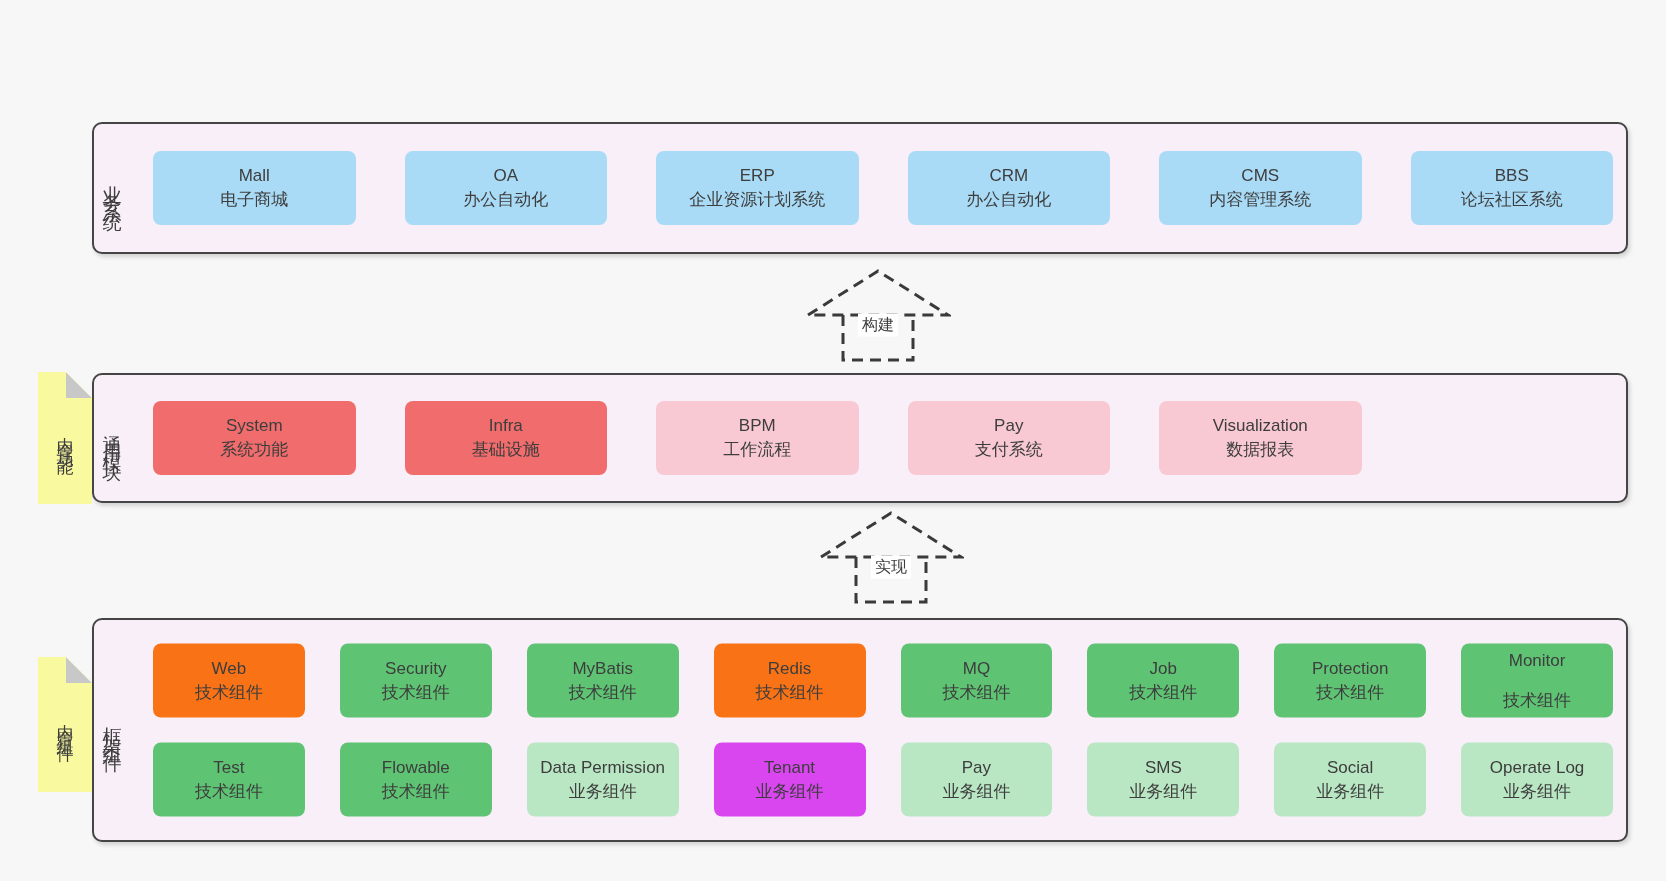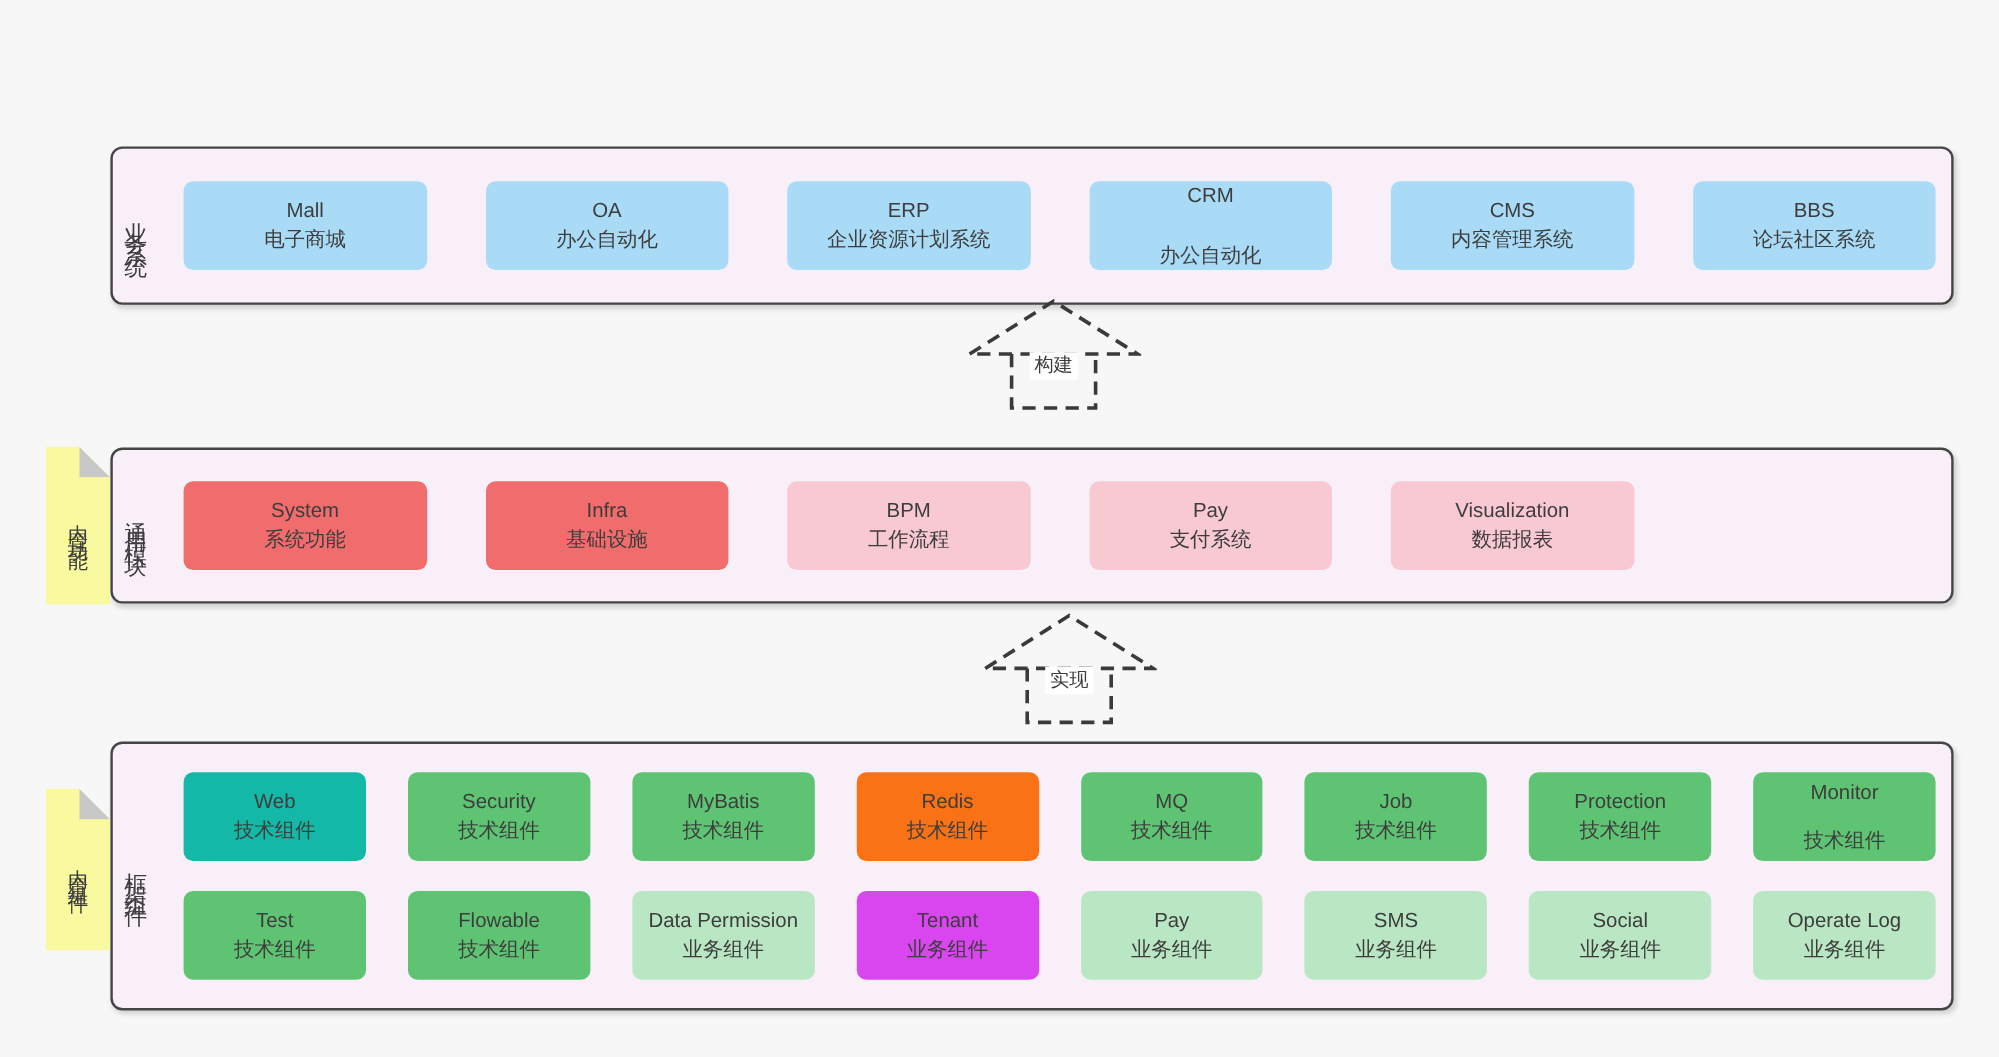--- a/index.html
+++ b/index.html
@@ -45,21 +45,21 @@
     content:""; position:absolute; top:0; right:0; width:26px; height:26px;
     background:#c8c8c8; clip-path:polygon(0 0, 100% 100%, 0 100%);
   }
   .note-label {
     width:100%; height:100%; display:flex; align-items:center; justify-content:center;
     writing-mode:vertical-rl; text-orientation:upright;
     font-size:17px; letter-spacing:7px; line-height:1;
   }
 
   .arrow { position:absolute; width:146px; height:96px; }
-  #arrow-build     { left:805px; top:248px; }
+  #arrow-build     { left:805px; top:268px; }
   #arrow-implement { left:818px; top:510px; }
   .arrow svg { position:absolute; left:0; top:0; }
   .arrow svg path {
     fill:none; stroke:#3a3a3a; stroke-width:3; stroke-dasharray:11 7;
   }
   .arrow-label {
     position:absolute; left:73px; top:57px; transform:translate(-50%,-50%);
     background:#ffffff; padding:1px 4px; font-size:16px; white-space:nowrap;
   }
 </style>
@@ -74,21 +74,21 @@
       <span class="s">电子商城</span>
     </div>
     <div class="node" style="background: rgb(169, 219, 246);">
       <span class="t">OA</span>
       <span class="s">办公自动化</span>
     </div>
     <div class="node" style="background: rgb(169, 219, 246);">
       <span class="t">ERP</span>
       <span class="s">企业资源计划系统</span>
     </div>
-    <div class="node" style="background: rgb(169, 219, 246); justify-content: space-between;">
+    <div class="node" style="background: rgb(169, 219, 246);">
       <span class="t">CRM</span>
       <span class="s">办公自动化</span>
     </div>
     <div class="node" style="background: rgb(169, 219, 246);">
       <span class="t">CMS</span>
       <span class="s">内容管理系统</span>
     </div>
     <div class="node" style="background: rgb(169, 219, 246);">
       <span class="t">BBS</span>
       <span class="s">论坛社区系统</span>
@@ -140,21 +140,21 @@
   </svg>
   <span class="arrow-label">实现</span>
 </div>
 
 <div class="layer" id="layer-components">
   <div class="note" id="note-components">
     <div class="note-label">内置组件</div>
   </div>
   <div class="layer-label">框架组件</div>
   <div class="boxes cols8">
-    <div class="node" style="background: #14b8a6;">
+    <div class="node" style="background: #f97316;">
       <span class="t">Web</span>
       <span class="s">技术组件</span>
     </div>
     <div class="node" style="background: rgb(94, 196, 115);">
       <span class="t">Security</span>
       <span class="s">技术组件</span>
     </div>
     <div class="node" style="background: rgb(94, 196, 115);">
       <span class="t">MyBatis</span>
       <span class="s">技术组件</span>

